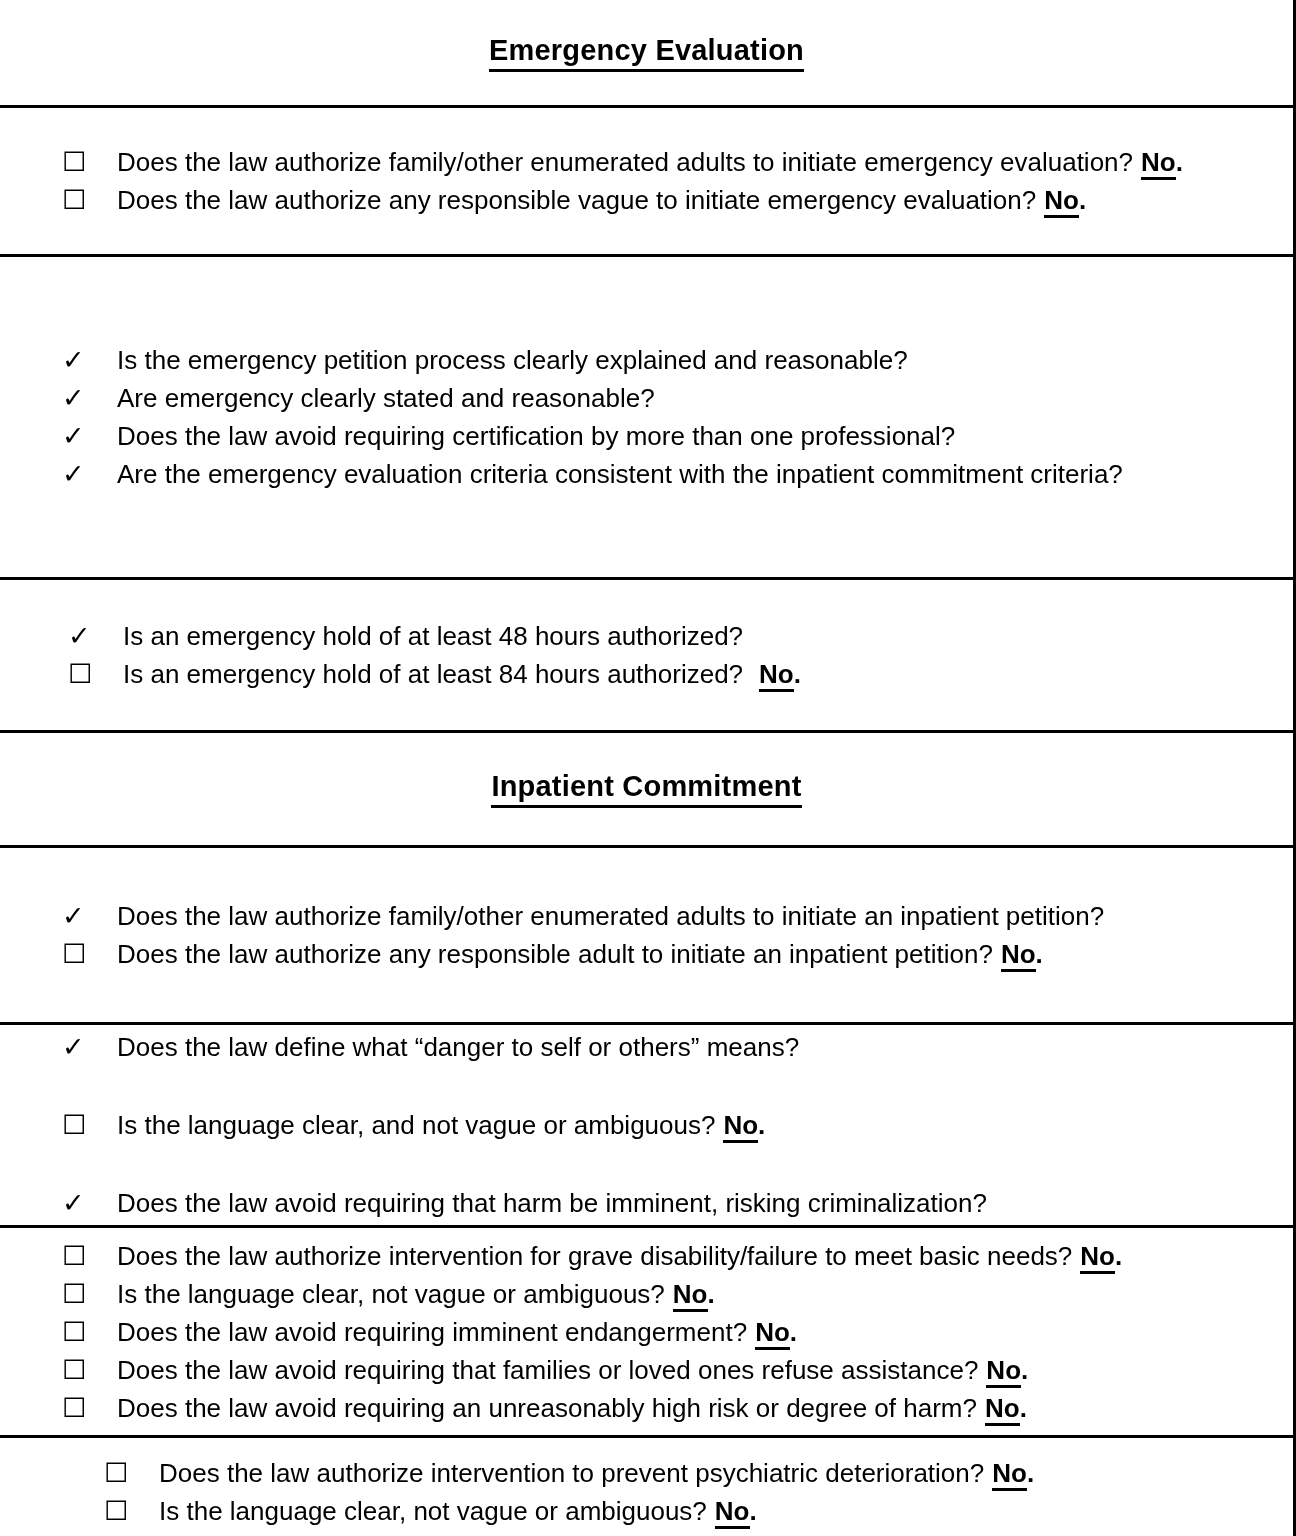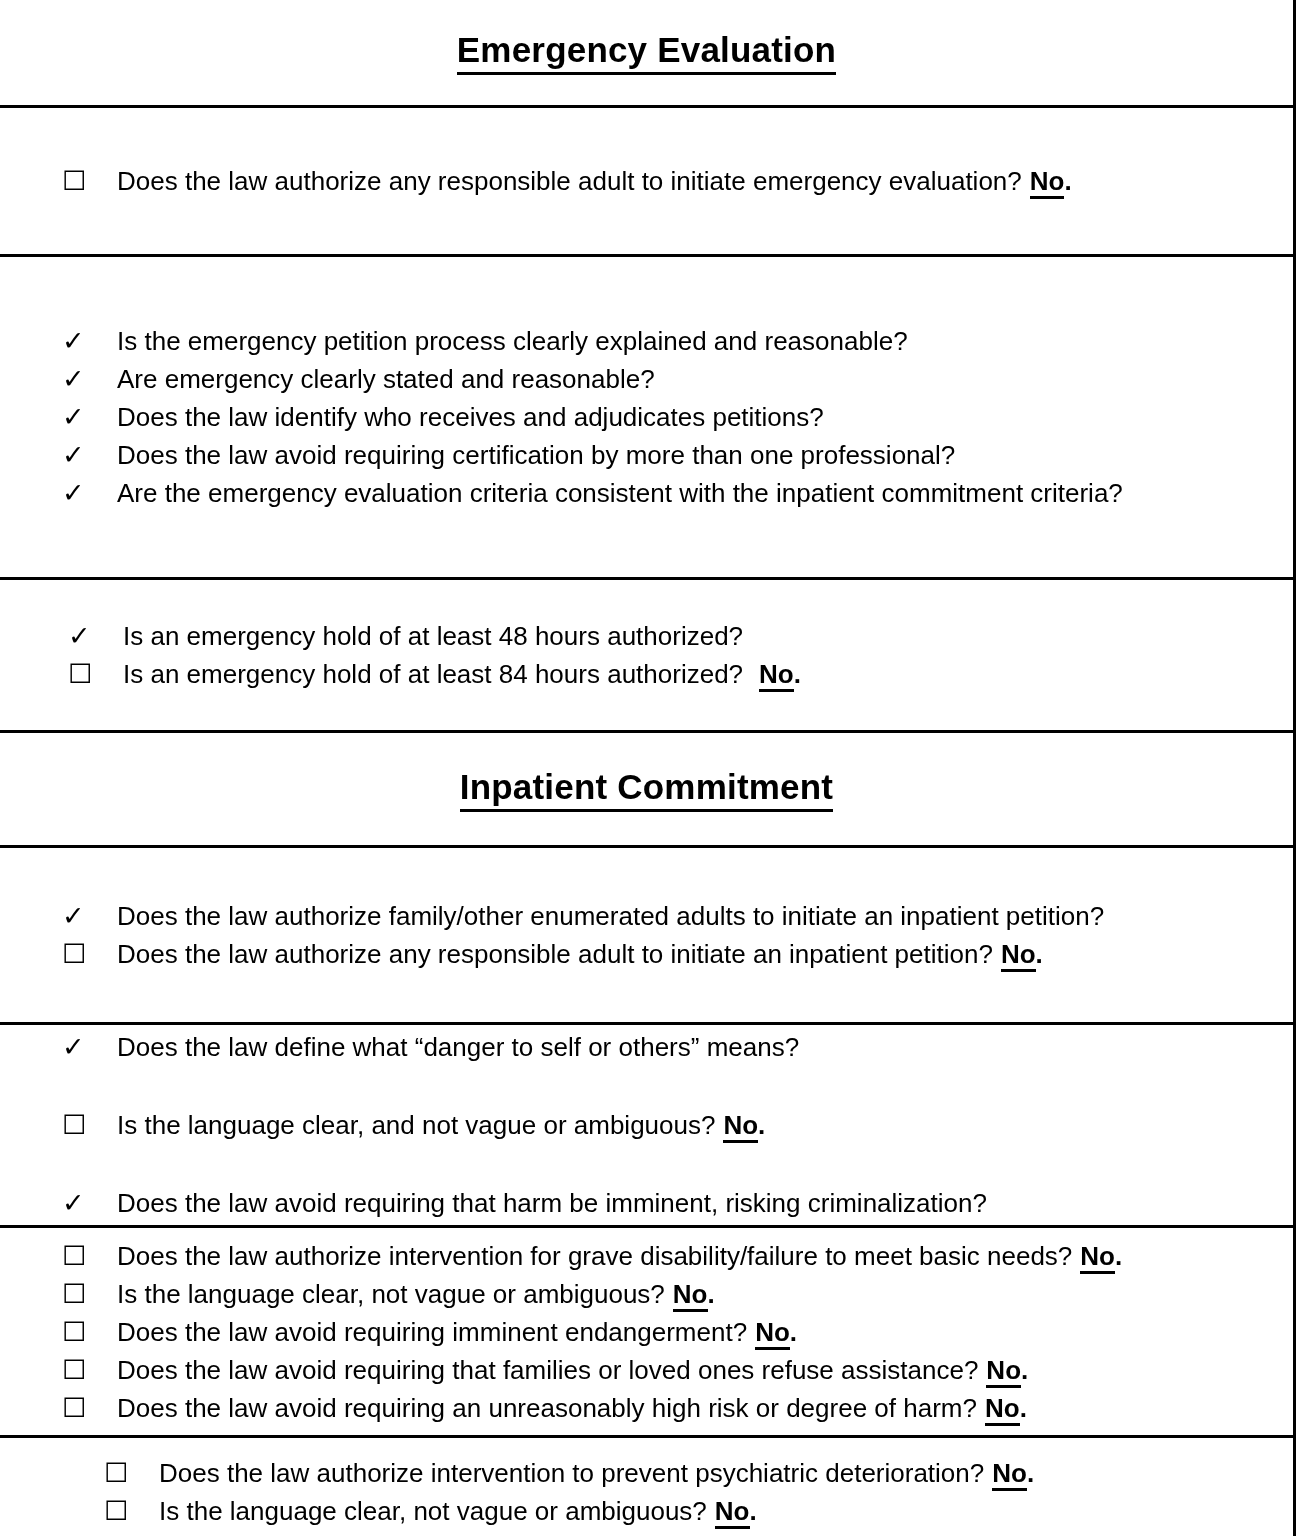--- a/index.html
+++ b/index.html
@@ -23,21 +23,21 @@
   .r3 { height: 323px; }
   .r4 { height: 153px; padding-left: 6px; }
   .r5 { height: 115px; }
   .r6 { height: 177px; }
   .r7 { height: 203px; gap: 40px; }
   .r8 { height: 210px; }
   .r9 { height: 110px; margin-left: 42px; }
 
   .hd {
     font-weight: bold;
-    font-size: 35px;
+    font-size: 29px;
     letter-spacing: 0.2px;
     border-bottom: 3px solid #000;
     padding-bottom: 2px;
   }
   .item {
     font-size: 26px;
     line-height: 38px;
     white-space: nowrap;
     padding-left: 62px;
   }
@@ -57,33 +57,33 @@
 
 <div class="page">
   <div class="doc-table">
 
     <div class="row title-row r1">
       <span class="hd">Emergency Evaluation</span>
     </div>
 
     <div class="row r2">
       <div class="item">
-        <span class="mark">☐</span><span class="q">Does the law authorize any responsible adult to initiate emergency evaluation?</span><span class="ans"><span class="no">No</span><span class="dot">.</span></span>
+        <span class="mark">☐</span><span class="q">Does the law authorize family/other enumerated adults to initiate emergency evaluation?</span><span class="ans"><span class="no">No</span><span class="dot">.</span></span>
+      </div>
+      <div class="item">
+        <span class="mark">☐</span><span class="q">Does the law authorize any responsible vague to initiate emergency evaluation?</span><span class="ans"><span class="no">No</span><span class="dot">.</span></span>
       </div>
     </div>
 
     <div class="row r3">
       <div class="item">
         <span class="mark">✓</span><span class="q">Is the emergency petition process clearly explained and reasonable?</span>
       </div>
       <div class="item">
         <span class="mark">✓</span><span class="q">Are emergency clearly stated and reasonable?</span>
-      </div>
-      <div class="item">
-        <span class="mark">✓</span><span class="q">Does the law identify who receives and adjudicates petitions?</span>
       </div>
       <div class="item">
         <span class="mark">✓</span><span class="q">Does the law avoid requiring certification by more than one professional?</span>
       </div>
       <div class="item">
         <span class="mark">✓</span><span class="q">Are the emergency evaluation criteria consistent with the inpatient commitment criteria?</span>
       </div>
     </div>
 
     <div class="row r4">

